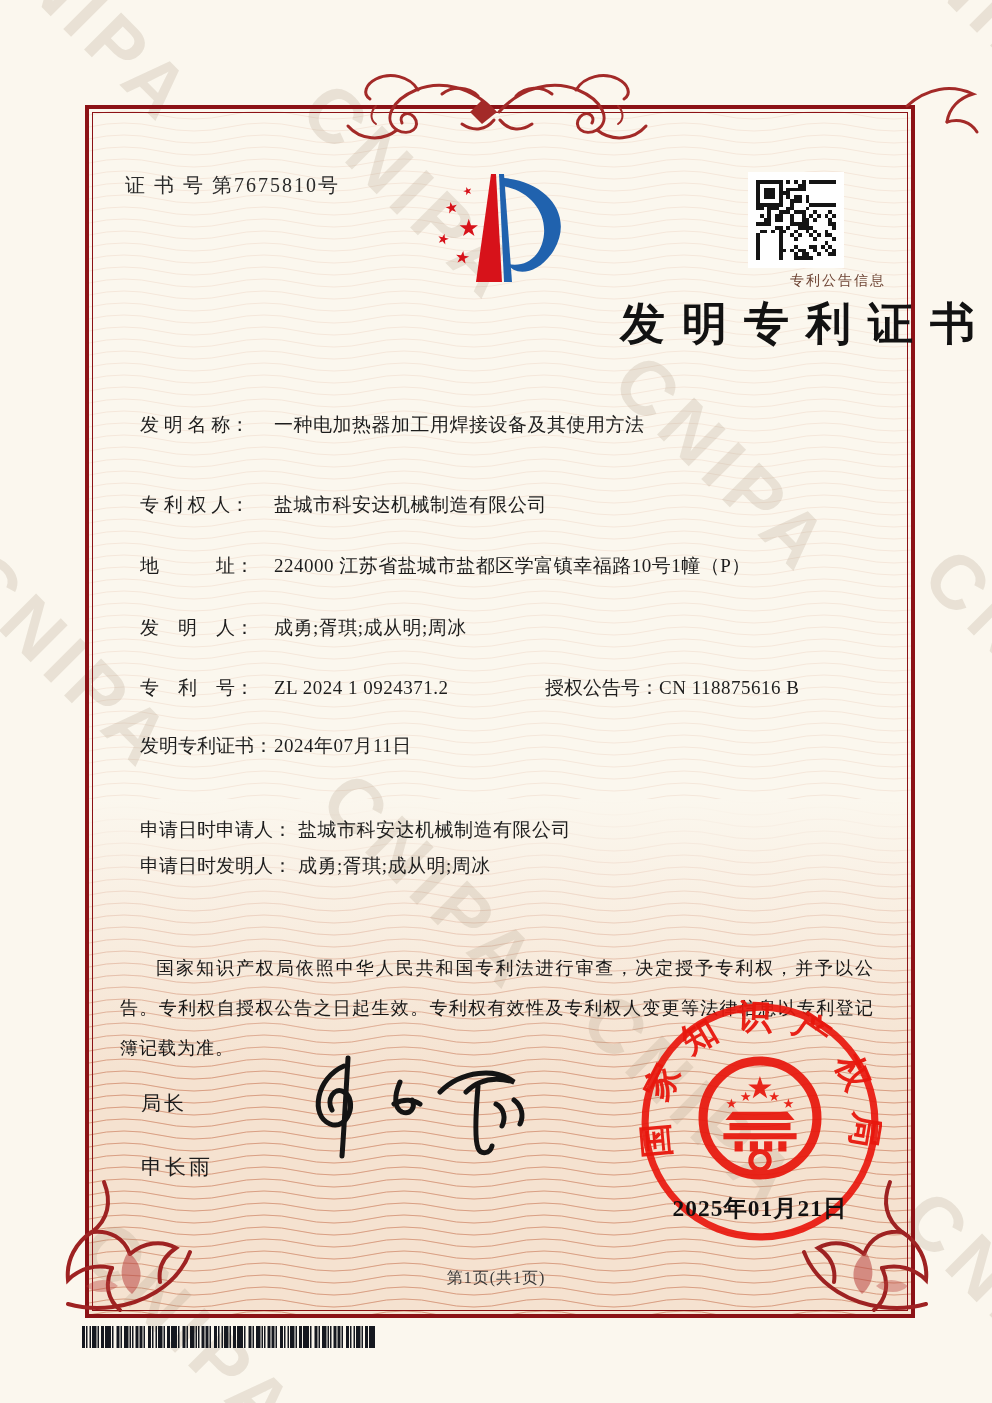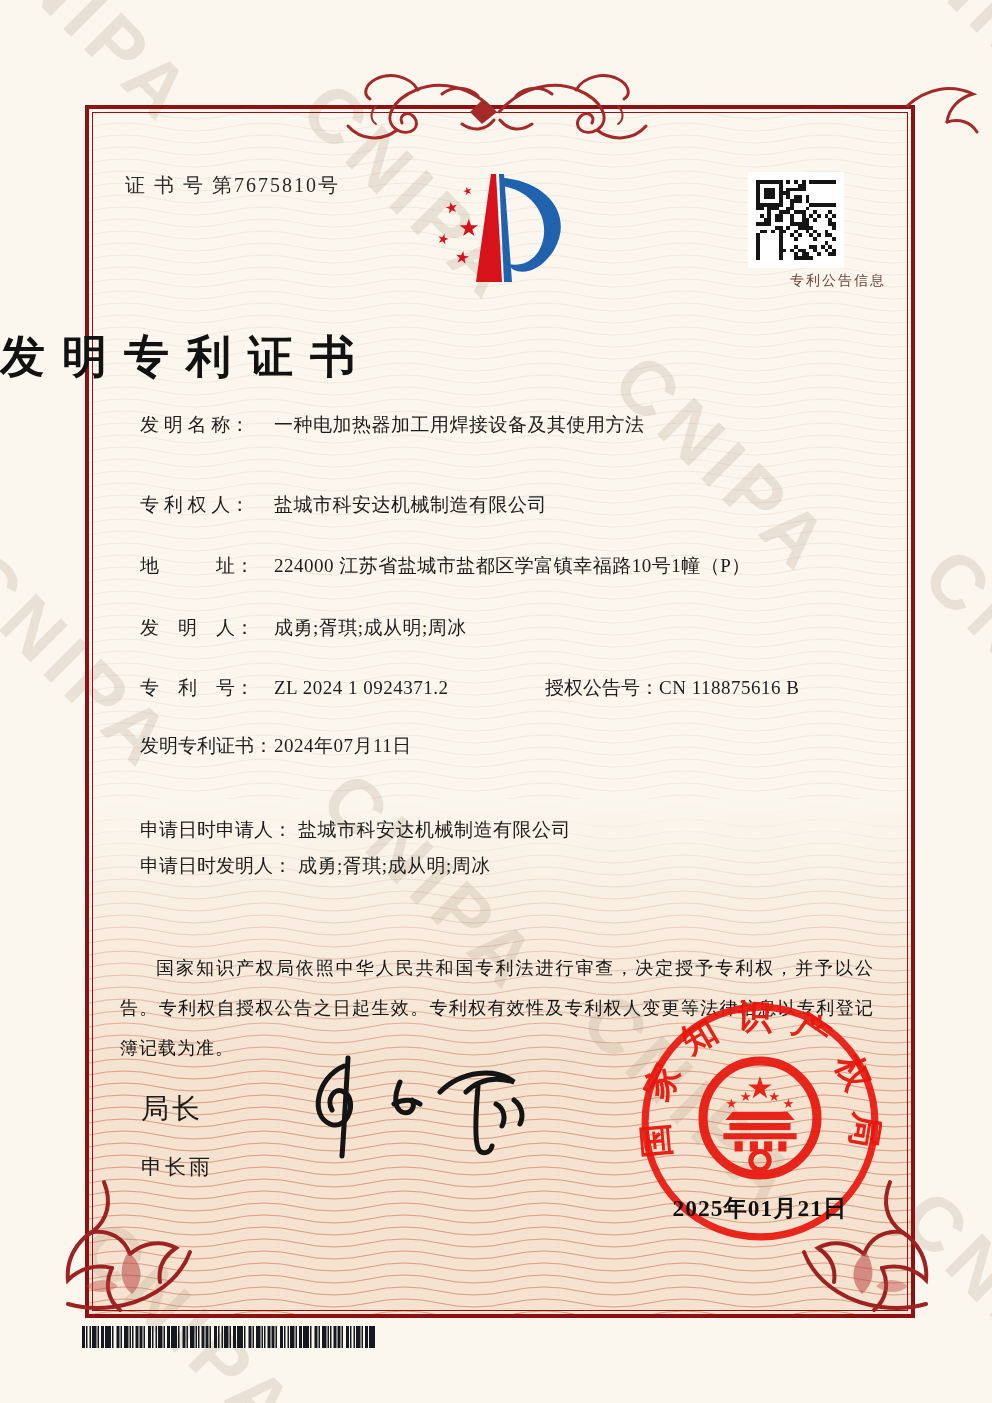--- a/index.html
+++ b/index.html
@@ -26,34 +26,34 @@
   .txt { position:absolute; z-index:4; color:#1c1c1c; }
 
   #cert-no { left:125px; top:172px; font-size:20px; letter-spacing:2px; color:#2a2a2a; }
 
   #logo { position:absolute; left:428px; top:170px; z-index:4; }
 
   #qr-box { position:absolute; left:748px; top:172px; width:96px; height:96px; background:#fff; z-index:4; padding:8px; }
   #qr-caption { left:777px; top:272px; width:122px; text-align:center; font-size:14px;
                 letter-spacing:2px; color:#6d4434; }
 
-  #title { left:0; top:294px; width:992px; text-align:left; font-size:45px; font-weight:bold;
-           letter-spacing:17px; color:#121212;margin-top:33px; }
+  #title { left:0; top:294px; width:992px; text-align:right; font-size:45px; font-weight:bold;
+           letter-spacing:17px; color:#121212; }
 
   .row { position:absolute; left:140px; width:740px; font-size:19px; z-index:4; color:#1d1d1d; white-space:nowrap; }
   .row .lab { display:inline-block; min-width:134px; white-space:pre; }
   .row .val { letter-spacing:0.5px; }
   .row .rcol { position:absolute; left:405px; top:0; white-space:nowrap; }
   #r1{top:412px} #r2{top:492px} #r3{top:553px} #r4{top:615px}
   #r5{top:675px} #r6{top:733px} #r7{top:817px} #r8{top:853px}
 
   #statement { left:120px; top:948px; width:754px; font-size:18px; line-height:40px;
                text-align:justify; text-indent:2em; letter-spacing:1px; color:#161616; }
 
-  #signer-title { left:141px; top:1090px; font-size:28px; letter-spacing:3px;text-align:right; }
+  #signer-title { left:141px; top:1090px; font-size:20px; letter-spacing:3px;text-align:right; }
   #signer-name  { left:141px; top:1137px; font-size:21px; letter-spacing:3px;margin-top:16px; }
   #sig { position:absolute; left:282px; top:1052px; z-index:4; }
 
   #seal { position:absolute; left:638px; top:1000px; z-index:5; }
 
   #footer { left:0; top:1268px; width:992px; text-align:center; font-size:16px; color:#3a3a3a; letter-spacing:1px; }
 
   #barcode { position:absolute; left:82px; top:1326px; z-index:4; }
 </style>
 </head>
@@ -400,20 +400,21 @@
       <rect x="84" y="131" width="72" height="6"></rect>
       <rect x="95" y="139" width="8" height="10"></rect>
       <rect x="110" y="139" width="8" height="10"></rect>
       <rect x="124" y="139" width="8" height="10"></rect>
       <rect x="138" y="139" width="8" height="10"></rect>
       <circle cx="120" cy="158" r="9" fill="none" stroke="#e8170d" stroke-width="5"></circle>
     </g>
     <text x="120" y="212" font-size="23" font-weight="bold" text-anchor="middle" fill="#111111" letter-spacing="1">2025年01月21日</text>
   </svg>
 
+  <div id="footer" class="txt">第1页(共1页)</div>
 
   <svg id="barcode" width="294" height="22">
       <rect x="0" y="0" width="3" height="22" fill="#15181f"></rect>
       <rect x="4" y="0" width="1.5" height="22" fill="#15181f"></rect>
       <rect x="7.5" y="0" width="1.5" height="22" fill="#15181f"></rect>
       <rect x="10" y="0" width="4.5" height="22" fill="#15181f"></rect>
       <rect x="15.5" y="0" width="1.5" height="22" fill="#15181f"></rect>
       <rect x="19" y="0" width="3" height="22" fill="#15181f"></rect>
       <rect x="23" y="0" width="6" height="22" fill="#15181f"></rect>
       <rect x="30" y="0" width="1.5" height="22" fill="#15181f"></rect>

